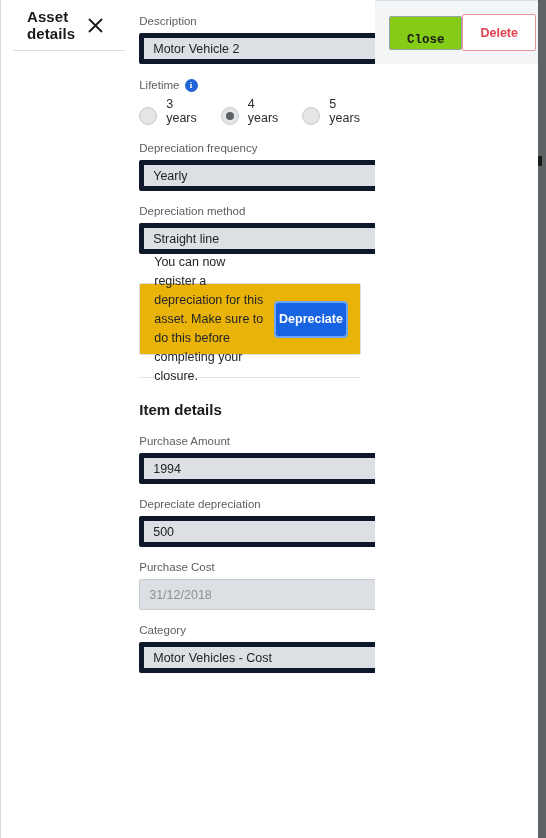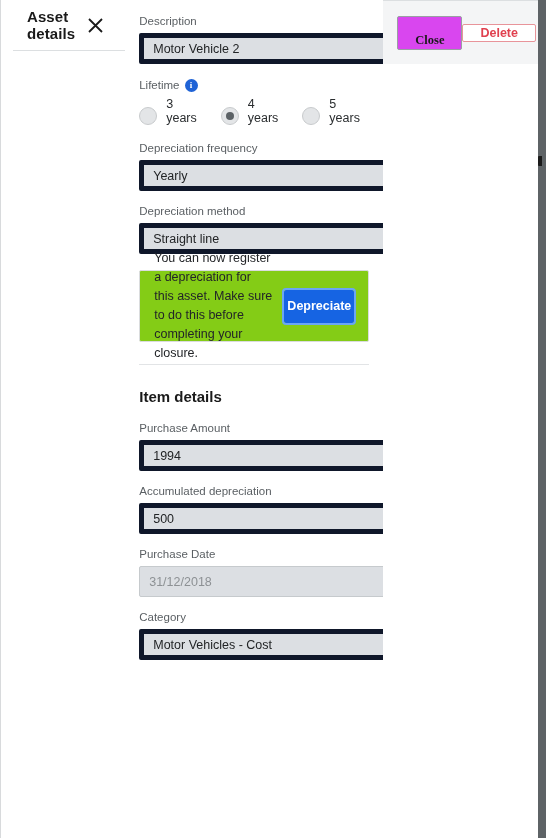--- a/index.html
+++ b/index.html
@@ -175,29 +175,29 @@
     border-radius: 50%;
     background: #5b6165;
   }
   .radio-label {
     font-size: 12.5px;
     color: #2a2d2f;
   }
 
   
   .alert-box {
-    margin-top: 16px;
+    margin-top: 29px;
     border: 1px solid #dadcde;
     border-radius: 2px;
     padding: 12px 14px;
     display: flex;
     align-items: center;
     gap: 12px;
     height: 72px;
-    background: #84cc16;
+    background: #eab308;
   }
   .alert-text {
     flex: 1 1 auto;
     font-size: 12.5px;
     line-height: 19px;
     color: #232528;
     max-width: 340px;
   }
   .btn-primary {
     background: #1664e3;
@@ -273,39 +273,39 @@
     flex: 0 0 64px;
     height: 64px;
     border-top: 1px solid #dcdfe1;
     background: #f4f5f6;
     display: flex;
     align-items: center;
     justify-content: space-between;
     padding: 0 14px;
   }
   .btn-default {
-    background: #d946ef;
+    background: #84cc16;
     border: 1px solid #9a9fa3;
     border-radius: 2px;
     color: #1a1a1a;
     font-size: 12.5px;
     font-weight: bold;
     height: 34px;
     padding: 16px 17px;
     cursor: pointer;
-    font-family: Liberation Serif, serif;
+    font-family: Liberation Mono, monospace;
   }
   .btn-danger {
     background: #ffffff;
     border: 1px solid #e8949a;
     border-radius: 2px;
     color: #e0414f;
     font-size: 12.5px;
     font-weight: bold;
-    height: 18px;
+    height: 37px;
     padding: 0 17px;
     cursor: pointer;
     font-family: "Liberation Sans", sans-serif;
   }
 </style>
 </head>
 <body>
 
 <div id="app">
 
@@ -389,28 +389,28 @@
       <div class="section-title">Item details</div>
 
       <div class="field">
         <div class="field-label">Purchase Amount</div>
         <div class="txtbox wide">1994</div>
       </div>
 
       <div class="gap-sm"></div>
 
       <div class="field">
-        <div class="field-label">Accumulated depreciation</div>
+        <div class="field-label">Depreciate depreciation</div>
         <div class="txtbox wide">500</div>
       </div>
 
       <div class="gap-sm"></div>
 
       <div class="field">
-        <div class="field-label">Purchase Date</div>
+        <div class="field-label">Purchase Cost</div>
         <div class="datebox">
           <span class="date-val">31/12/2018</span>
           <span class="spin">
             <span>
               <svg width="13" height="9" viewBox="0 0 13 9">
                 <path d="M1,1.5 L6.5,7 L12,1.5" stroke="#8d9194" stroke-width="1.2" fill="none"></path>
               </svg>
             </span>
           </span>
           <span class="spin">

